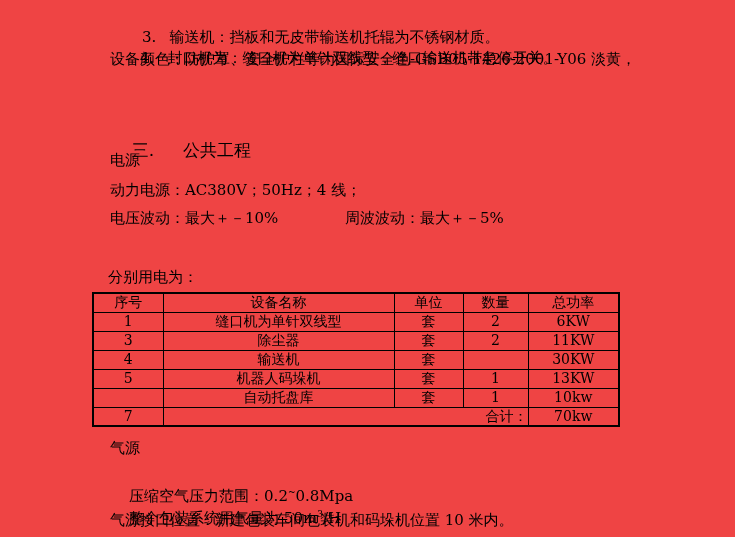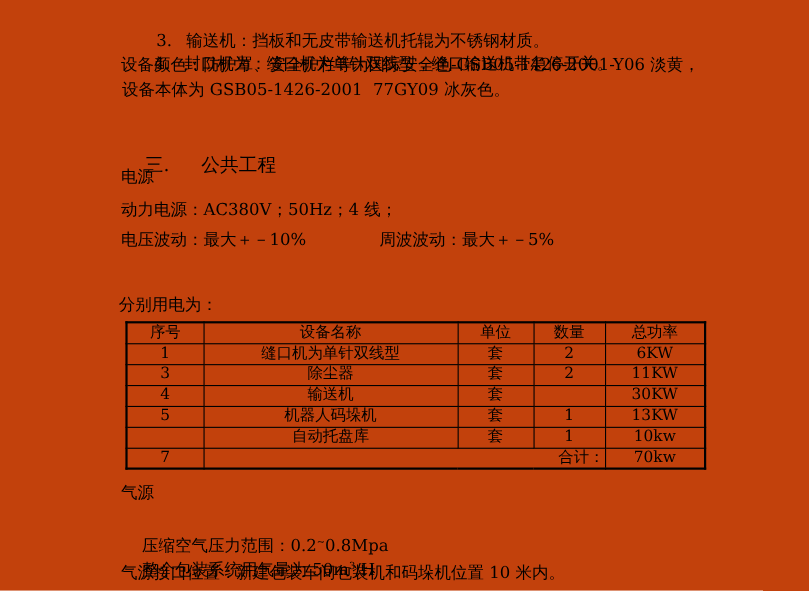--- a/index.html
+++ b/index.html
@@ -4,35 +4,35 @@
 <style>
   * { margin: 0; padding: 0; box-sizing: border-box; }
   html, body { background: #ffffff; }
   body {
     width: 735px; height: 537px;
     font-family: "DejaVu Serif", "Liberation Serif", serif;
     color: #000000;
   }
   .page {
     position: relative; width: 735px; height: 537px;
-    background: #c2410c; overflow: hidden;
+    background: #ef4444; overflow: hidden;
   }
   .line {
     position: absolute; font-size: 15px; line-height: 21px;
     white-space: pre; color: #000;
   }
   .heading { font-size: 17px; line-height: 24px; }
   .tab { display: inline-block; }
   .tab-num { width: 13px; }
   .tab-head { width: 29px; }
   sup.small {
     font-size: 9px; vertical-align: super; line-height: 0;
   }
   table.equip {
-    position: absolute; left: 114px; top: 292px; width: 526px;
+    position: absolute; left: 92px; top: 292px; width: 526px;
     border-collapse: collapse; border: 2px solid #000;
     table-layout: fixed;
   }
   table.equip th, table.equip td {
     border: 1px solid #000; font-weight: normal;
     font-size: 14px; line-height: 17px; height: 19px;
     text-align: center; padding: 0; overflow: hidden;
     white-space: nowrap;
   }
   table.equip td.left { text-align: right; padding-left: 8px; }
@@ -42,21 +42,20 @@
 
 <div class="page">
 
   <div class="line" style="left:123px; top:6px;">
     <span>3.</span><span class="tab tab-num"></span><span>输送机：挡板和无皮带输送机托辊为不锈钢材质。</span>
   </div>
   <div class="line" style="left:121px; top:27px;">
     <span>4.</span><span class="tab tab-num"></span><span>封口机为：缝口机为单针双线型，缝口输送机带急停开关。</span>
   </div>
   <div class="line" style="left:110px; top:49px;">设备颜色：防护罩、安全护栏等为国际安全色-GSB05-1426-2001-Y06 淡黄，</div>
-  <div class="line" style="left:111px; top:71px;">设备本体为 GSB05-1426-2001  77GY09 冰灰色。</div>
 
   <div class="line heading" style="left:110px; top:114px;">
     <span>三.</span><span class="tab tab-head"></span><span>公共工程</span>
   </div>
 
   <div class="line" style="left:110px; top:150px;">电源</div>
   <div class="line" style="left:110px; top:180px;">动力电源：AC380V；50Hz；4 线；</div>
   <div class="line" style="left:110px; top:208px;">电压波动：最大＋－10%</div>
   <div class="line" style="left:345px; top:208px;">周波波动：最大＋－5%</div>
   <div class="line" style="left:108px; top:267px;">分别用电为：</div>

